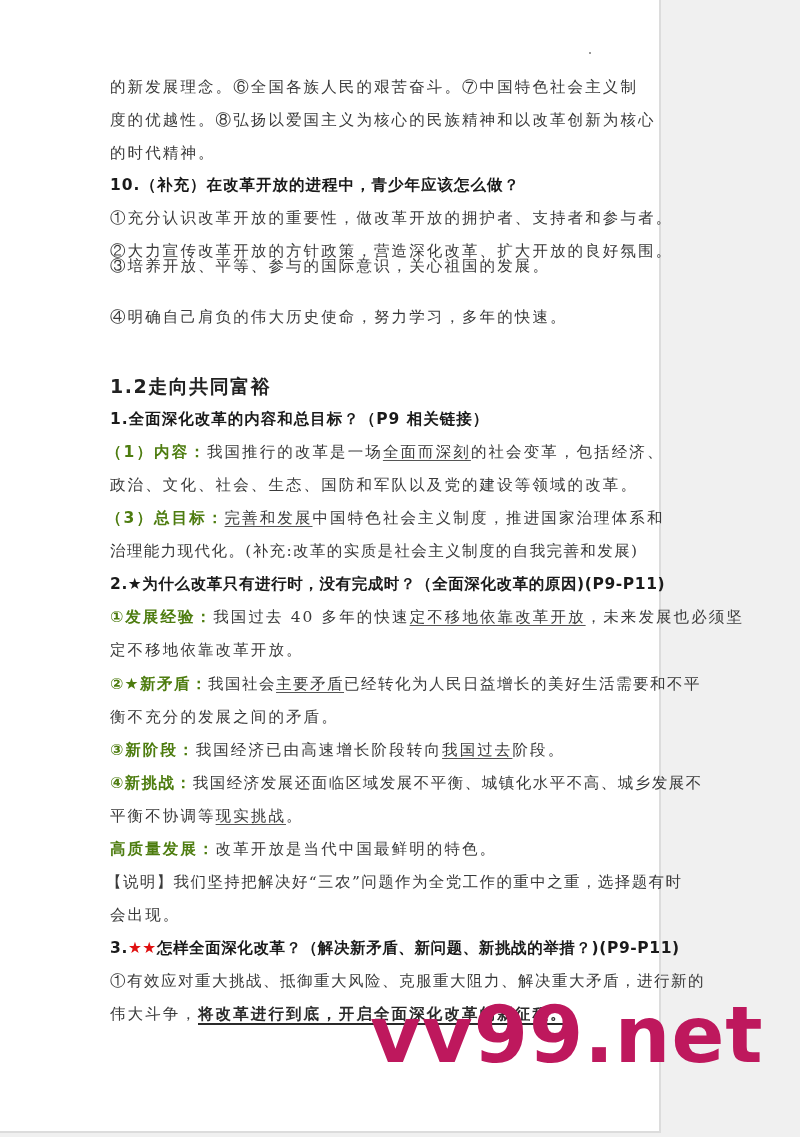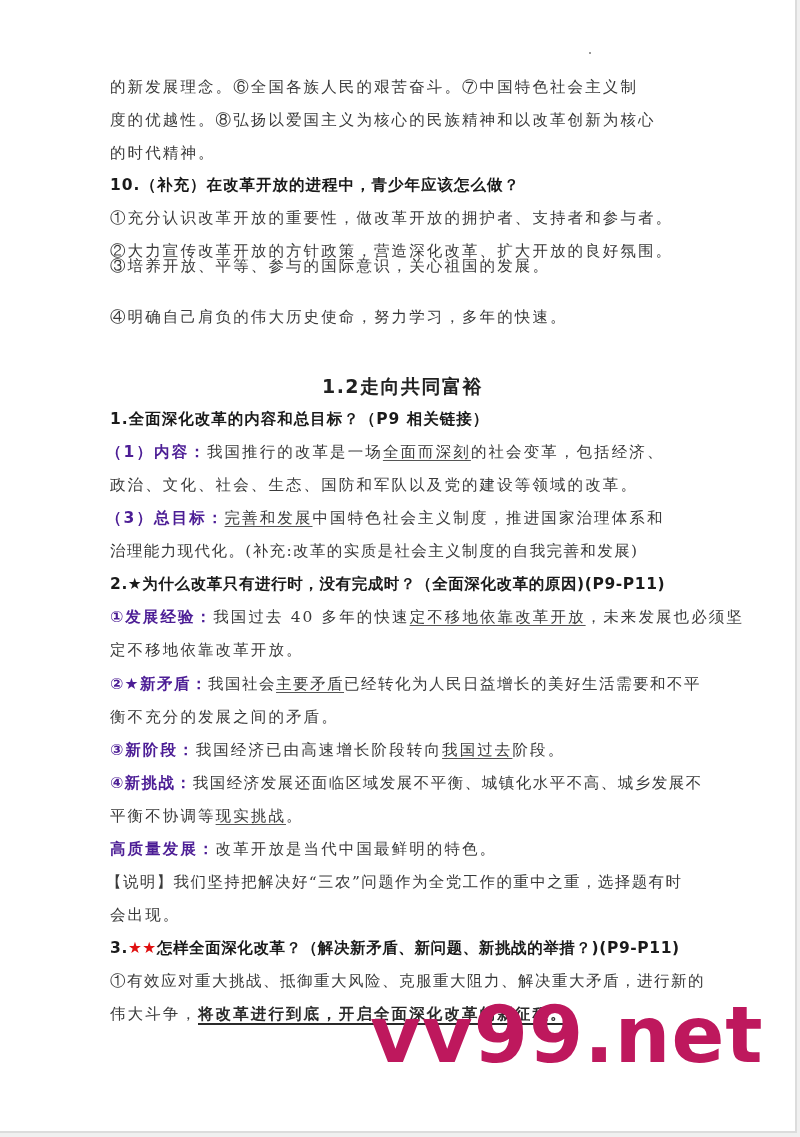--- a/index.html
+++ b/index.html
@@ -7,21 +7,21 @@
     padding: 0;
     width: 800px;
     height: 1137px;
     background: #f0f0f0;
     overflow: hidden;
   }
   .page {
     position: absolute;
     left: 0;
     top: 0;
-    width: 797px;
+    width: 661px;
     height: 1133px;
     background: #ffffff;
     border-right: 2px solid #dcdcdc;
     border-bottom: 2px solid #dcdcdc;
     box-sizing: border-box;
   }
   .speck {
     position: absolute;
     left: 589px;
     top: 52px;
@@ -40,21 +40,21 @@
   }
   .line {
     position: absolute;
     left: 0;
     white-space: nowrap;
     letter-spacing: 2.1px;
     line-height: 22px;
   }
   .b {
     font-weight: bold;
-    color: #4c1d95;
+    color: #4d7c0f;
     font-family: "DejaVu Sans", "Liberation Sans", sans-serif;
   }
   .q {
     font-weight: bold;
     color: #1a1a1a;
     font-family: "DejaVu Sans", "Liberation Sans", sans-serif;
     letter-spacing: 1px;
   }
   .u {
     text-decoration: underline;
@@ -66,21 +66,20 @@
     text-decoration-thickness: 2px;
     text-underline-offset: 4px;
     font-weight: bold;
     color: #2a2a2a;
   }
   .red { color: #e01010; }
   .sec-title {
     position: absolute;
     left: 0;
     width: 585px;
-    text-align: center;
     font-family: "DejaVu Sans", "Liberation Sans", sans-serif;
     font-weight: bold;
     font-size: 19px;
     color: #222;
     letter-spacing: 1.5px;
   }
   .watermark {
     position: absolute;
     left: 370px;
     top: 990px;

